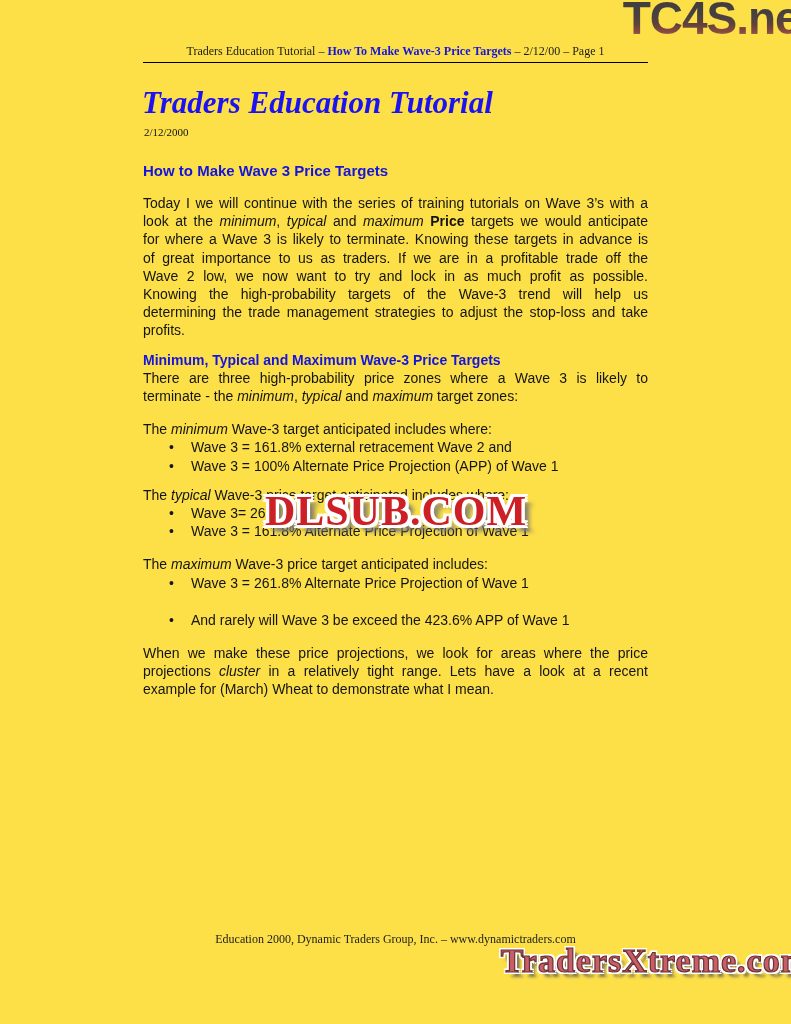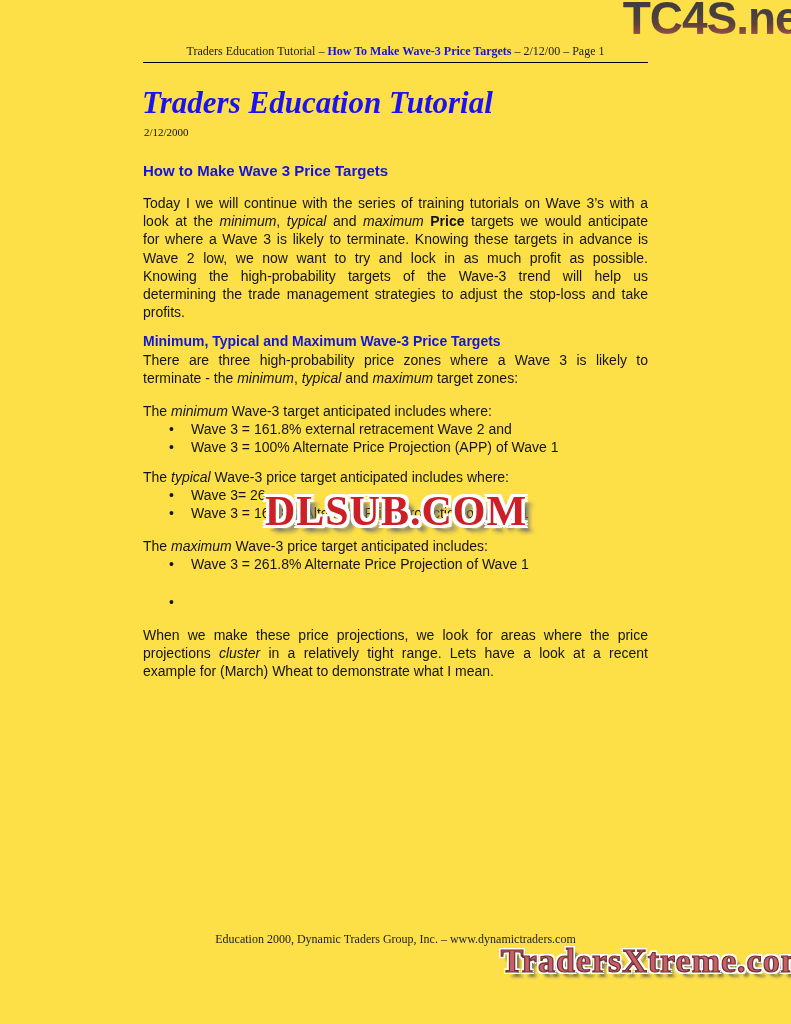--- a/index.html
+++ b/index.html
@@ -94,20 +94,21 @@
 
   <div class="doc-title">Traders Education Tutorial</div>
   <div class="doc-date">2/12/2000</div>
   <div class="doc-heading">How to Make Wave 3 Price Targets</div>
 
   <div id="doc-content">
       <div>
         <div class="line just"><span>Today I we will continue with the series of training tutorials on Wave 3’s with a</span></div>
         <div class="line just"><span>look at the </span><span style="font-style: italic;">minimum</span><span>, </span><span style="font-style: italic;">typical</span><span> and </span><span style="font-style: italic;">maximum</span><span> </span><span style="font-weight: bold;">Price</span><span> targets we would anticipate</span></div>
         <div class="line just"><span>for where a Wave 3 is likely to terminate. Knowing these targets in advance is</span></div>
+        <div class="line just"><span>of great importance to us as traders. If we are in a profitable trade off the</span></div>
         <div class="line just"><span>Wave 2 low, we now want to try and lock in as much profit as possible.</span></div>
         <div class="line just"><span>Knowing the high-probability targets of the Wave-3 trend will help us</span></div>
         <div class="line just"><span>determining the trade management strategies to adjust the stop-loss and take</span></div>
         <div class="line"><span>profits.</span></div>
       </div>
       <div class="subhead" style="margin-top: 11px;">Minimum, Typical and Maximum Wave-3 Price Targets</div>
       <div>
         <div class="line just"><span>There are three high-probability price zones where a Wave 3 is likely to</span></div>
         <div class="line"><span>terminate - the </span><span style="font-style: italic;">minimum</span><span>, </span><span style="font-style: italic;">typical</span><span> and </span><span style="font-style: italic;">maximum</span><span> target zones:</span></div>
       </div>
@@ -123,21 +124,21 @@
       </div>
       <div>
         <div class="bullet"><span class="dot">•</span><span><span>Wave 3= 26</span></span></div>
         <div class="bullet"><span class="dot">•</span><span><span>Wave 3 = 161.8% Alternate Price Projection of Wave 1</span></span></div>
       </div>
       <div style="margin-top: 15px;">
         <div class="line"><span>The </span><span style="font-style: italic;">maximum</span><span> Wave-3 price target anticipated includes:</span></div>
       </div>
       <div>
         <div class="bullet"><span class="dot">•</span><span><span>Wave 3 = 261.8% Alternate Price Projection of Wave 1</span></span></div>
-        <div class="bullet" style="margin-top: 19px;"><span class="dot">•</span></div>
+        <div class="bullet" style="margin-top: 19px;"><span class="dot">•</span><span><span>And rarely will Wave 3 be exceed the 423.6% APP of Wave 1</span></span></div>
       </div>
       <div style="margin-top: 15px;">
         <div class="line just"><span>When we make these price projections, we look for areas where the price</span></div>
         <div class="line just"><span>projections </span><span style="font-style: italic;">cluster</span><span> in a relatively tight range. Lets have a look at a recent</span></div>
         <div class="line"><span>example for (March) Wheat to demonstrate what I mean.</span></div>
       </div>
     </div>
 
   <div class="wm-dlsub">DLSUB.COM</div>
 

